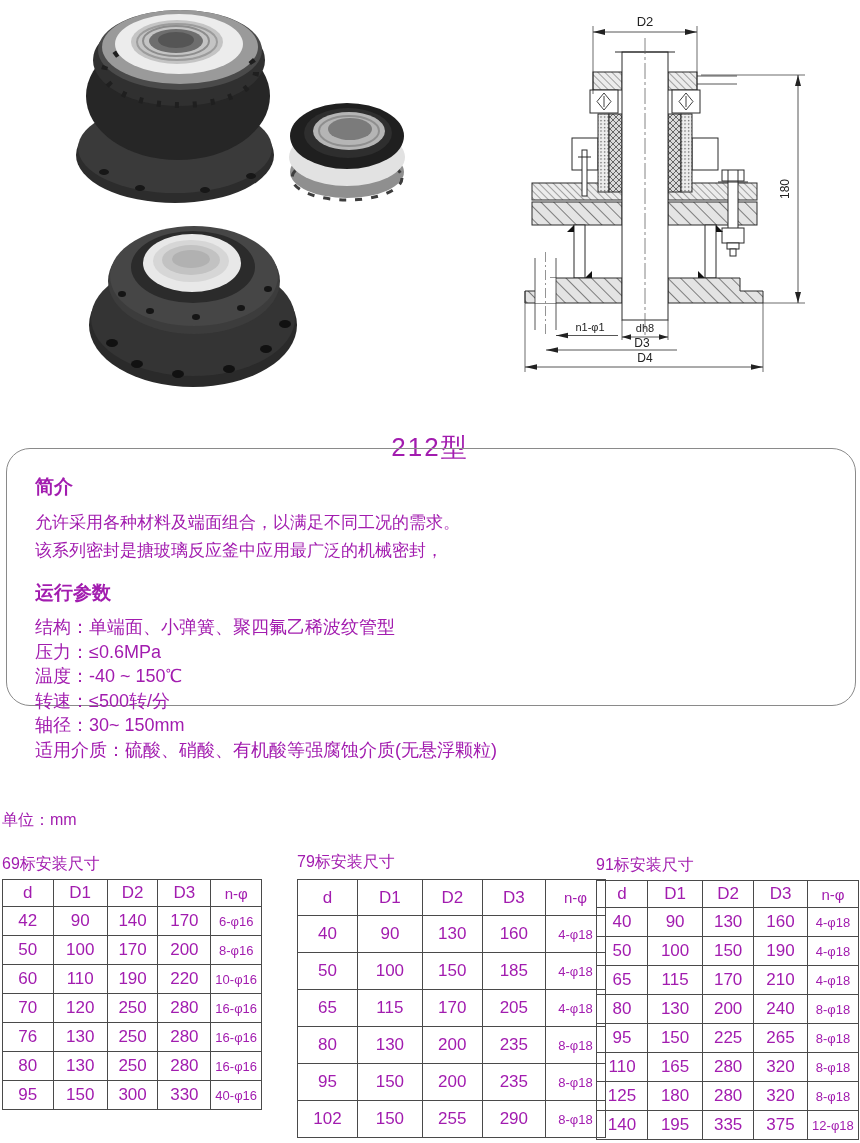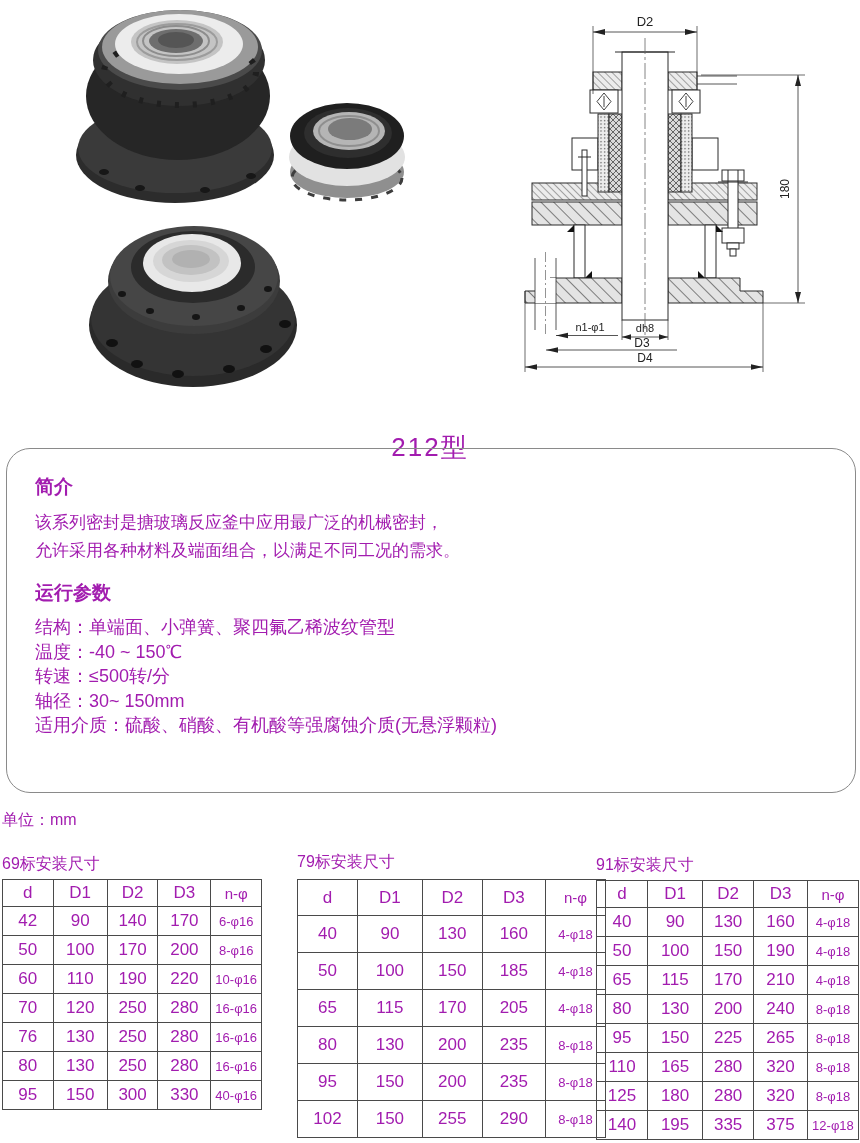--- a/index.html
+++ b/index.html
@@ -3,21 +3,21 @@
 <meta charset="utf-8">
 <style>
   html,body{margin:0;padding:0;background:#fff;}
   .page{position:relative;width:860px;height:1143px;background:#ffffff;overflow:hidden;
         font-family:"Liberation Sans", sans-serif;color:#a21caf;}
   svg text{font-family:"Liberation Sans", sans-serif;fill:#222;}
   
   .photos{position:absolute;left:0;top:0;width:440px;height:430px;}
   .drawing{position:absolute;left:505px;top:0;width:355px;height:405px;}
   
-  .spec-box{position:absolute;left:6px;top:448px;width:850px;height:345px;box-sizing:border-box;
+  .spec-box{position:absolute;left:6px;top:448px;width:850px;height:258px;box-sizing:border-box;
             border:1.5px solid #8a8a8a;border-radius:24px;}
   .spec-title{position:absolute;left:50%;top:448px;transform:translate(-50%,-52%);
               background:#fff;padding:0 25px;font-size:26px;letter-spacing:2px;white-space:nowrap;}
   .spec-content{padding:25px 20px 0 28px;}
   .spec-h{font-size:19px;font-weight:bold;margin:0 0 9px 0;}
   .spec-h2{font-size:19px;font-weight:bold;margin:15px 0 9px 0;}
   .intro-line{font-size:17px;line-height:28px;}
   .param-line{font-size:18px;line-height:24.6px;}
   .unit{position:absolute;left:2px;top:810px;font-size:16px;}
   
@@ -213,24 +213,25 @@
     <text x="85" y="331" text-anchor="middle" font-size="11">n1-φ1</text>
     <text x="140" y="332" text-anchor="middle" font-size="11">dh8</text>
     <text x="137" y="347" text-anchor="middle" font-size="12">D3</text>
     <text x="140" y="362" text-anchor="middle" font-size="12">D4</text>
   </svg>
 
   <div class="spec-title">212型</div>
   <div class="spec-box">
     <div class="spec-content">
       <div class="spec-h">简介</div>
+      <div class="intro-line">允许采用各种材料及端面组合，以满足不同工况的需求。</div>
       <div class="intro-line">该系列密封是搪玻璃反应釜中应用最广泛的机械密封，</div>
-      <div class="intro-line">允许采用各种材料及端面组合，以满足不同工况的需求。</div>
       <div class="spec-h2">运行参数</div>
       <div class="param-line">结构：单端面、小弹簧、聚四氟乙稀波纹管型</div>
+      <div class="param-line">压力：≤0.6MPa</div>
       <div class="param-line">温度：-40 ~ 150℃</div>
       <div class="param-line">转速：≤500转/分</div>
       <div class="param-line">轴径：30~ 150mm</div>
       <div class="param-line">适用介质：硫酸、硝酸、有机酸等强腐蚀介质(无悬浮颗粒)</div>
     </div>
   </div>
 
   <div class="unit">单位：mm</div>
 
   <div class="tbl tbl-69">

